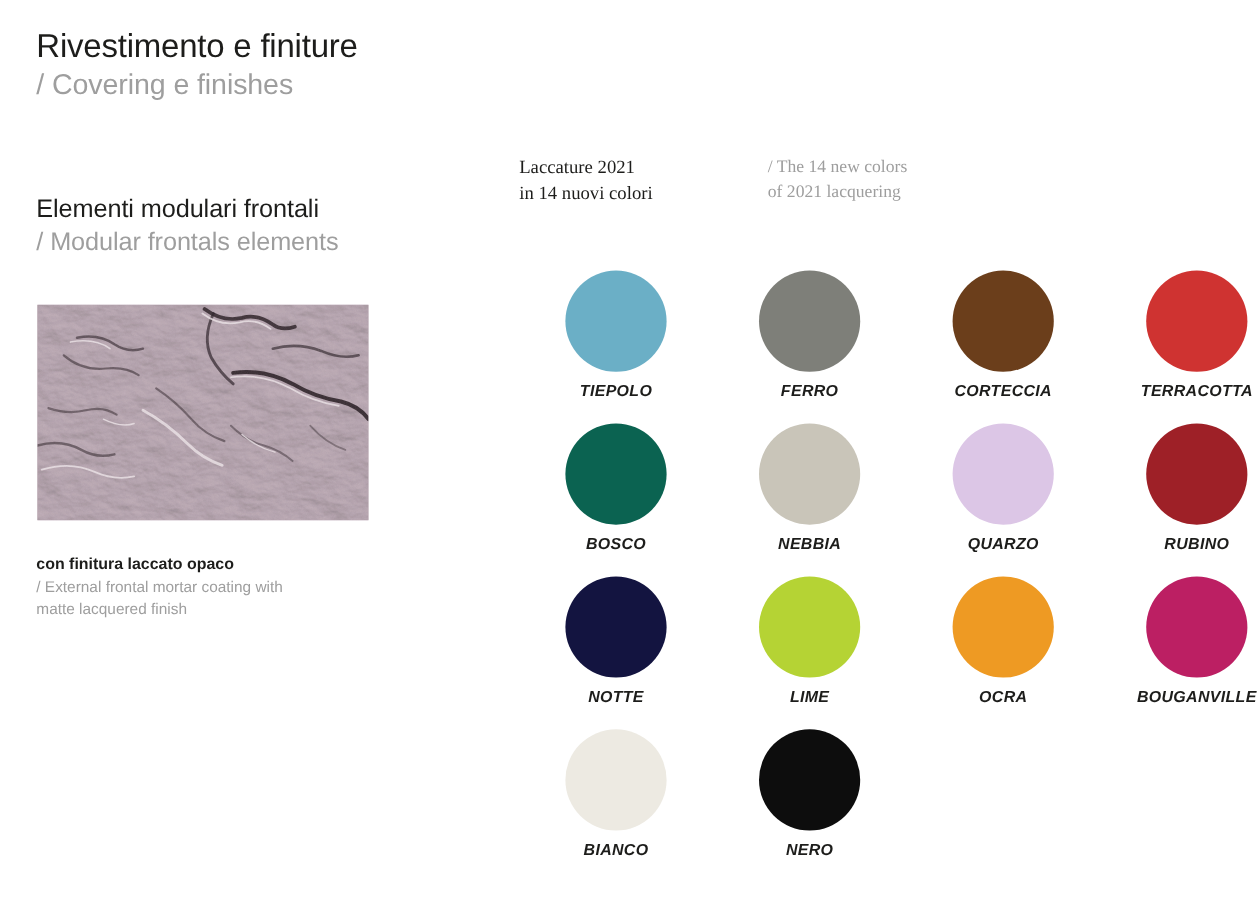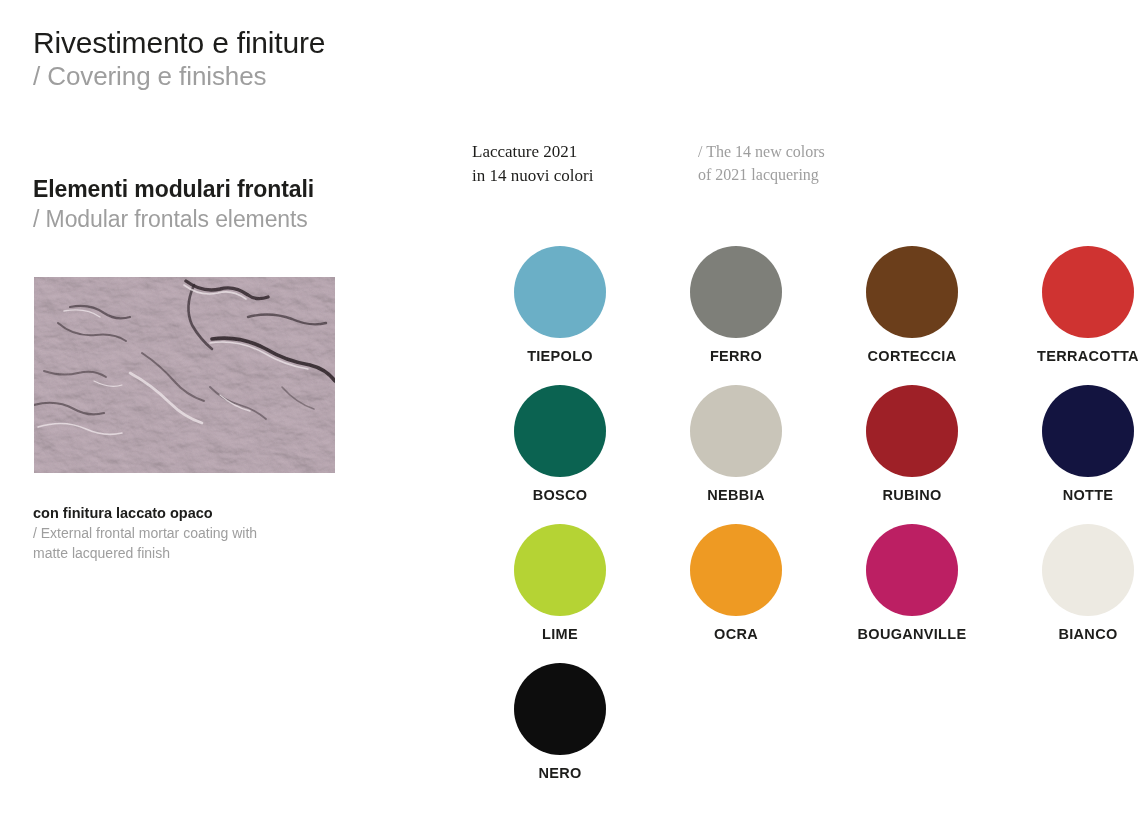--- a/index.html
+++ b/index.html
@@ -41,21 +41,21 @@
   }
 
   .section-heading {
     position: absolute;
     left: 33px;
     top: 176px;
     width: 430px;
   }
   .section-it {
     font-size: 23px;
-    font-weight: 700;
+    font-weight: 400;
     color: #1d1d1b;
     letter-spacing: -0.1px;
     line-height: 1.2;
     white-space: nowrap;
   }
   .section-en {
     font-size: 23px;
     font-weight: 400;
     color: #9e9e9e;
     letter-spacing: -0.1px;
@@ -128,20 +128,21 @@
     top: 246px;
     width: 650px;
     display: grid;
     grid-template-columns: repeat(4, 176px);
     grid-auto-rows: 139px;
   }
   .swatch-cell {
     display: flex;
     flex-direction: column;
     align-items: center;
+    font-style: italic;
   }
   .swatch-dot {
     width: 92px;
     height: 92px;
     border-radius: 50%;
     flex: none;
   }
   .swatch-label {
     margin-top: 10px;
     font-size: 14.5px;
@@ -251,20 +252,24 @@
     </div>
     <div class="swatch-cell">
       <div class="swatch-dot" style="background: rgb(11, 99, 81);"></div>
       <div class="swatch-label">BOSCO</div>
     </div>
     <div class="swatch-cell">
       <div class="swatch-dot" style="background: rgb(201, 197, 185);"></div>
       <div class="swatch-label">NEBBIA</div>
     </div>
     <div class="swatch-cell">
+      <div class="swatch-dot" style="background: rgb(220, 198, 230);"></div>
+      <div class="swatch-label">QUARZO</div>
+    </div>
+    <div class="swatch-cell">
       <div class="swatch-dot" style="background: rgb(158, 32, 39);"></div>
       <div class="swatch-label">RUBINO</div>
     </div>
     <div class="swatch-cell">
       <div class="swatch-dot" style="background: rgb(19, 20, 64);"></div>
       <div class="swatch-label">NOTTE</div>
     </div>
     <div class="swatch-cell">
       <div class="swatch-dot" style="background: rgb(181, 211, 52);"></div>
       <div class="swatch-label">LIME</div>

